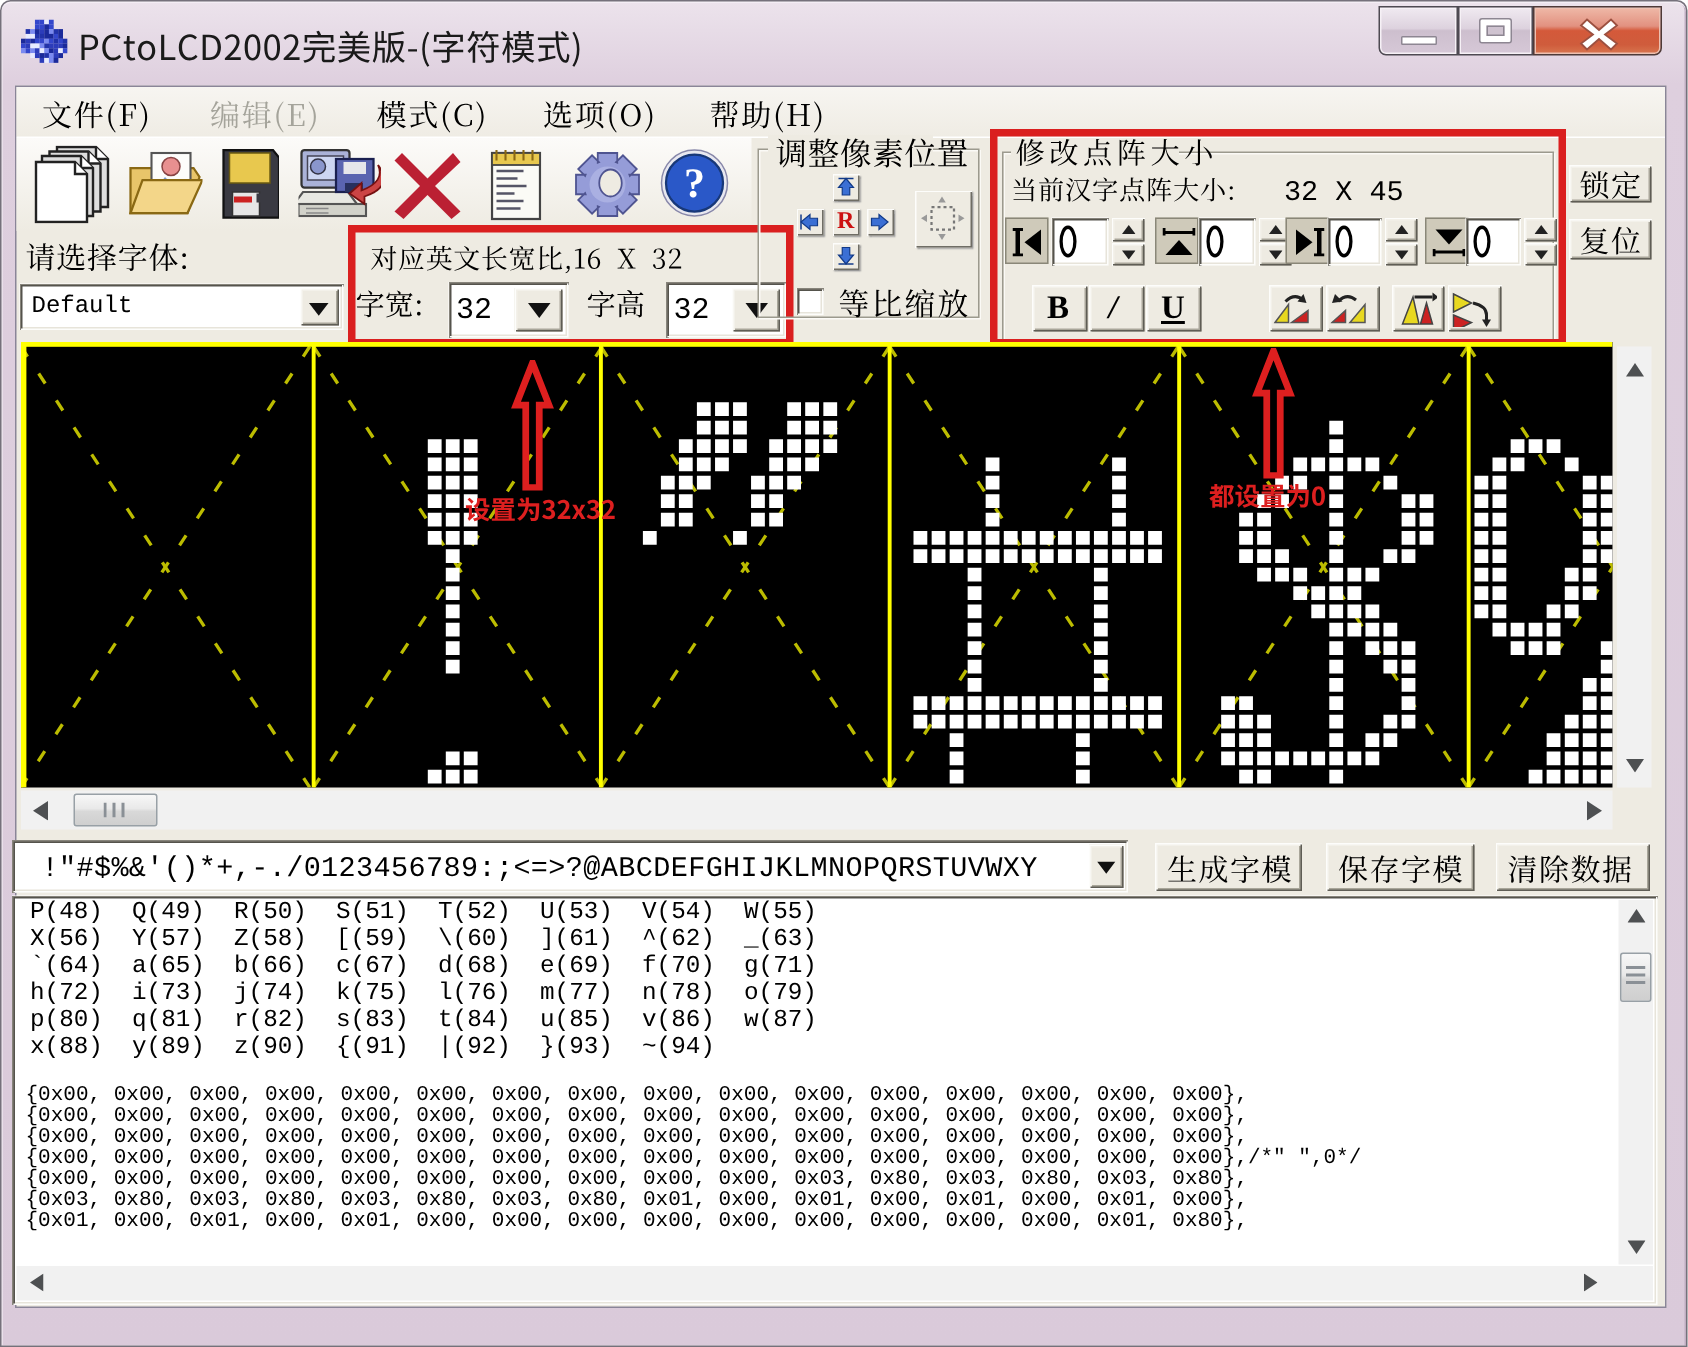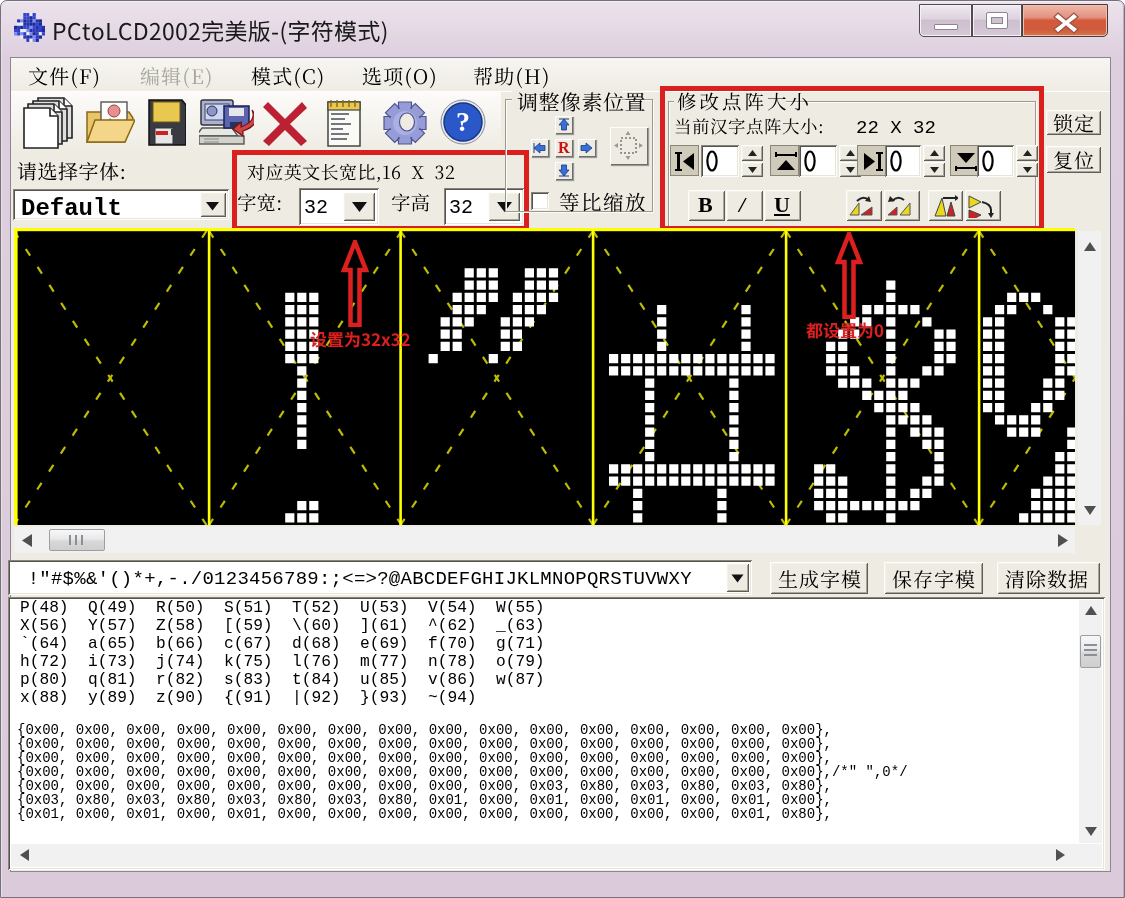--- a/index.html
+++ b/index.html
@@ -185,21 +185,21 @@
     <svg class="abs" style="left:440px;top:99px;" width="47" height="47" viewBox="0 0 47 47">
       <circle cx="23" cy="23" r="22" fill="#e8e8f0" stroke="#8888aa"></circle>
 <circle cx="23" cy="23" r="19" fill="#2a58c8" stroke="#183878" stroke-width="1.5"></circle>
 <text x="23" y="32" font-family="Liberation Serif" font-size="28" font-weight="bold" fill="#fff" text-anchor="middle">?</text>
     </svg>
     <div class="abs sunken" style="left:13px;top:189px;width:216px;height:31px;"></div>
     <div class="abs raised" style="left:200px;top:192px;width:26px;height:25px;"></div>
     <svg class="abs" style="left:205px;top:201px;" width="15" height="10" viewBox="0 0 15 10">
       <path d="M1 1 h13 l-6.5 8.5 z" fill="#111"></path>
     </svg>
-    <div class="abs mono" style="left:21px;top:195px;font-size:24px;color:#000;font-weight:bold;">Default</div>
+    <div class="abs mono" style="left:21px;top:195px;font-size:16px;color:#000;">Default</div>
     <div class="abs" style="left:232px;top:150px;width:297px;height:81px;border:5px solid #da1f1f;"></div>
     <div class="abs sunken" style="left:299px;top:188px;width:80px;height:37px;"></div>
     <div class="abs raised" style="left:343px;top:192px;width:32px;height:29px;"></div>
     <svg class="abs" style="left:351px;top:201px;" width="17" height="12" viewBox="0 0 17 12">
       <path d="M1 1 h15 l-7.5 10 z" fill="#111"></path>
     </svg>
     <div class="abs mono" style="left:304px;top:196px;font-size:20px;color:#000;">32</div>
     <div class="abs sunken" style="left:444px;top:188px;width:80px;height:37px;"></div>
     <div class="abs raised" style="left:488px;top:192px;width:32px;height:29px;"></div>
     <svg class="abs" style="left:496px;top:201px;" width="17" height="12" viewBox="0 0 17 12">
@@ -239,21 +239,21 @@
       <svg class="abs" style="left:0px;top:0px;" width="38" height="38" viewBox="0 0 38 38">
         <rect x="11" y="11" width="15" height="15" fill="none" stroke="#777" stroke-width="1.5" stroke-dasharray="2 2"></rect>
         <path d="M18 4 l2.5 4 h-5 z" fill="#999"></path>
         <path d="M18 33 l2.5 -4 h-5 z" fill="#999"></path>
         <path d="M4 18.5 l4 -2.5 v5 z" fill="#999"></path>
         <path d="M33 18.5 l-4 -2.5 v5 z" fill="#999"></path>
       </svg>
     </div>
     <div class="abs etched" style="left:668px;top:101px;width:368px;height:126px;"></div>
     <div class="abs" style="left:674px;top:93px;width:112px;height:18px;background:#eeebe2;"></div>
-    <div class="abs mono" style="left:856px;top:117px;font-size:19px;">22 X 32</div>
+    <div class="abs mono" style="left:856px;top:117px;font-size:19px;">32 X 45</div>
     <div class="abs icbtn" style="left:670px;top:145px;width:29px;height:31px;">
       <svg class="abs" style="left:4px;top:6px;" width="21" height="19" viewBox="0 0 21 19">
         <path d="M0 0 h7 v2 h-2 v15 h2 v2 h-7 v-2 h2 v-15 h-2 z" fill="#000"></path>
         <path d="M19 1 L8 9.5 L19 18 Z" fill="#000"></path>
       </svg>
     </div>
     <div class="abs sunken" style="left:701px;top:145px;width:38px;height:32px;"></div>
     <svg class="abs" style="left:706px;top:150px;" width="12" height="22" viewBox="0 0 12 22">
       <ellipse cx="6" cy="11" rx="4.6" ry="9.5" fill="none" stroke="#000" stroke-width="2.2"></ellipse>
     </svg>

